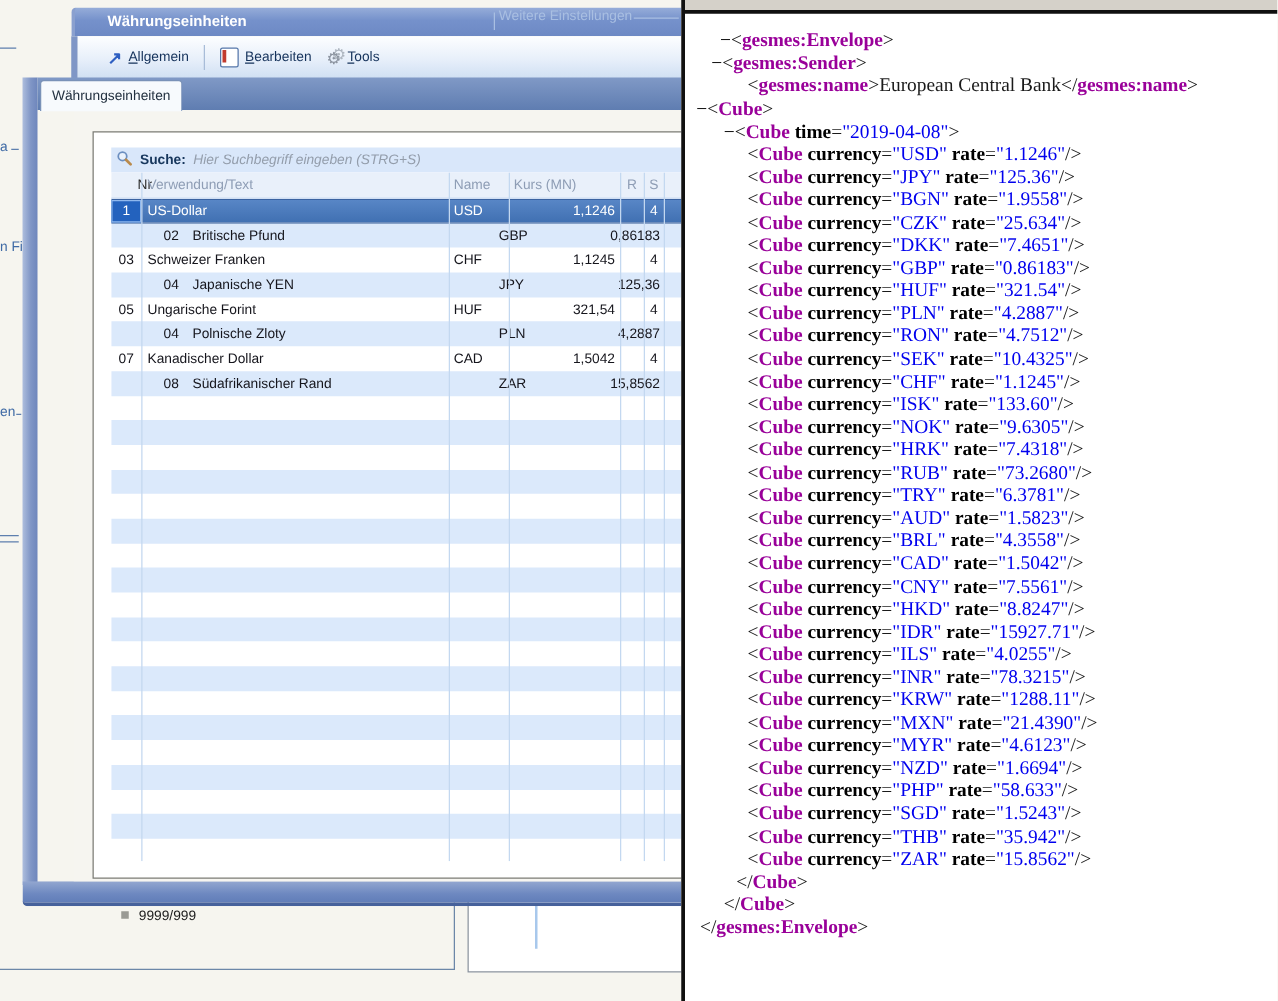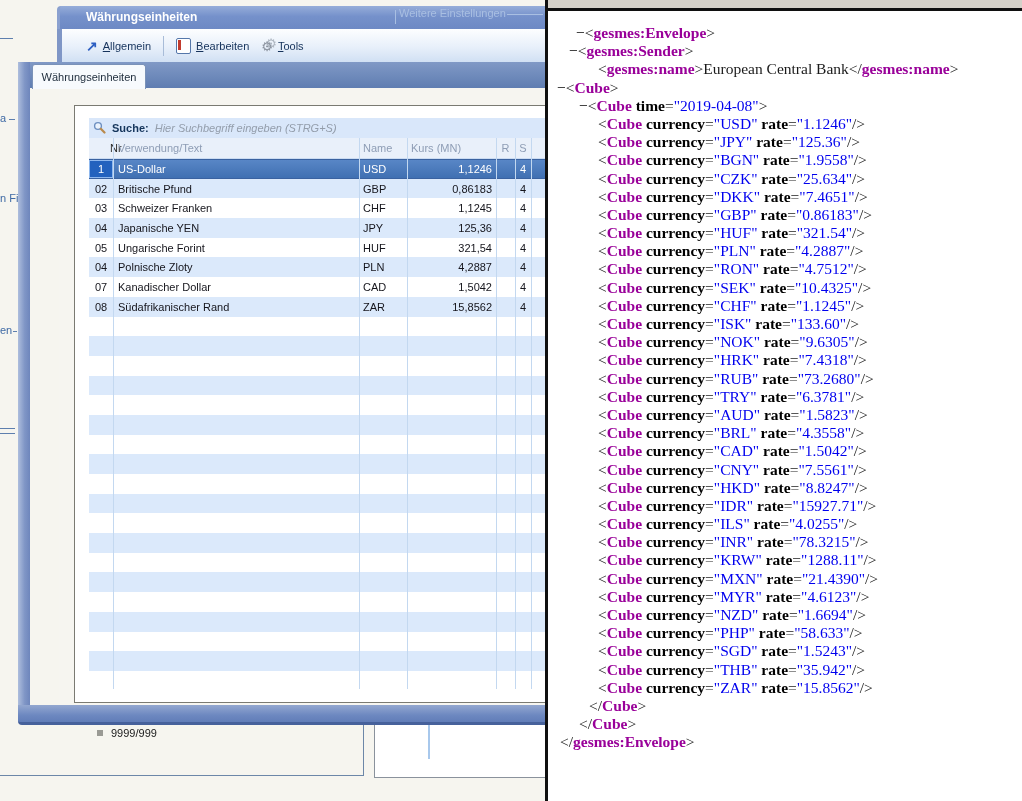--- a/index.html
+++ b/index.html
@@ -59,21 +59,21 @@
         color:#8E9DB5;font-size:11px;align-items:center;position:relative;z-index:3;}
   .c-nr{width:24px;text-align:center;flex:none;}
   .c-text{width:246px;padding-left:5px;flex:none;box-sizing:border-box;}
   .c-name{width:48px;padding-left:4px;flex:none;box-sizing:border-box;}
   .c-kurs{width:89px;text-align:right;padding-right:4px;flex:none;box-sizing:border-box;}
   .c-r{width:19px;text-align:center;flex:none;}
   .c-s{width:16px;text-align:center;flex:none;}
   .hrow .c-nr{color:#2B2B2B;text-align:center;padding-left:21px;box-sizing:border-box;}
   .hrow .c-kurs{text-align:left;padding-left:4px;padding-right:0;}
   .trow{display:flex;height:19.7px;align-items:center;font-size:11px;color:#15151c;position:relative;z-index:2;}
-  .trow.alt{background:#DBE9FB;}
+  .trow.alt{background:#DBE9FB;justify-content:flex-end;}
   .trow.sel{background:linear-gradient(#5886C6,#4070B2);color:#fff;z-index:2;
         border-top:1px solid #3A62A0;border-bottom:1px solid #3A62A0;box-sizing:border-box;}
   .trow.sel .c-nr{background:#2362BE;border:1px solid #8FB8EE;box-sizing:border-box;height:100%;
         line-height:17px;}
   .vsep{position:absolute;top:0;bottom:0;width:1px;background:#C3D8F0;z-index:4;}
 
   
   #xmlpanel{position:absolute;left:545px;top:0;width:477px;height:801px;background:#fff;
         border-left:3px solid #101010;box-sizing:border-box;z-index:20;}
   .xml-graybar{height:8px;background:#D5D1C9;}

